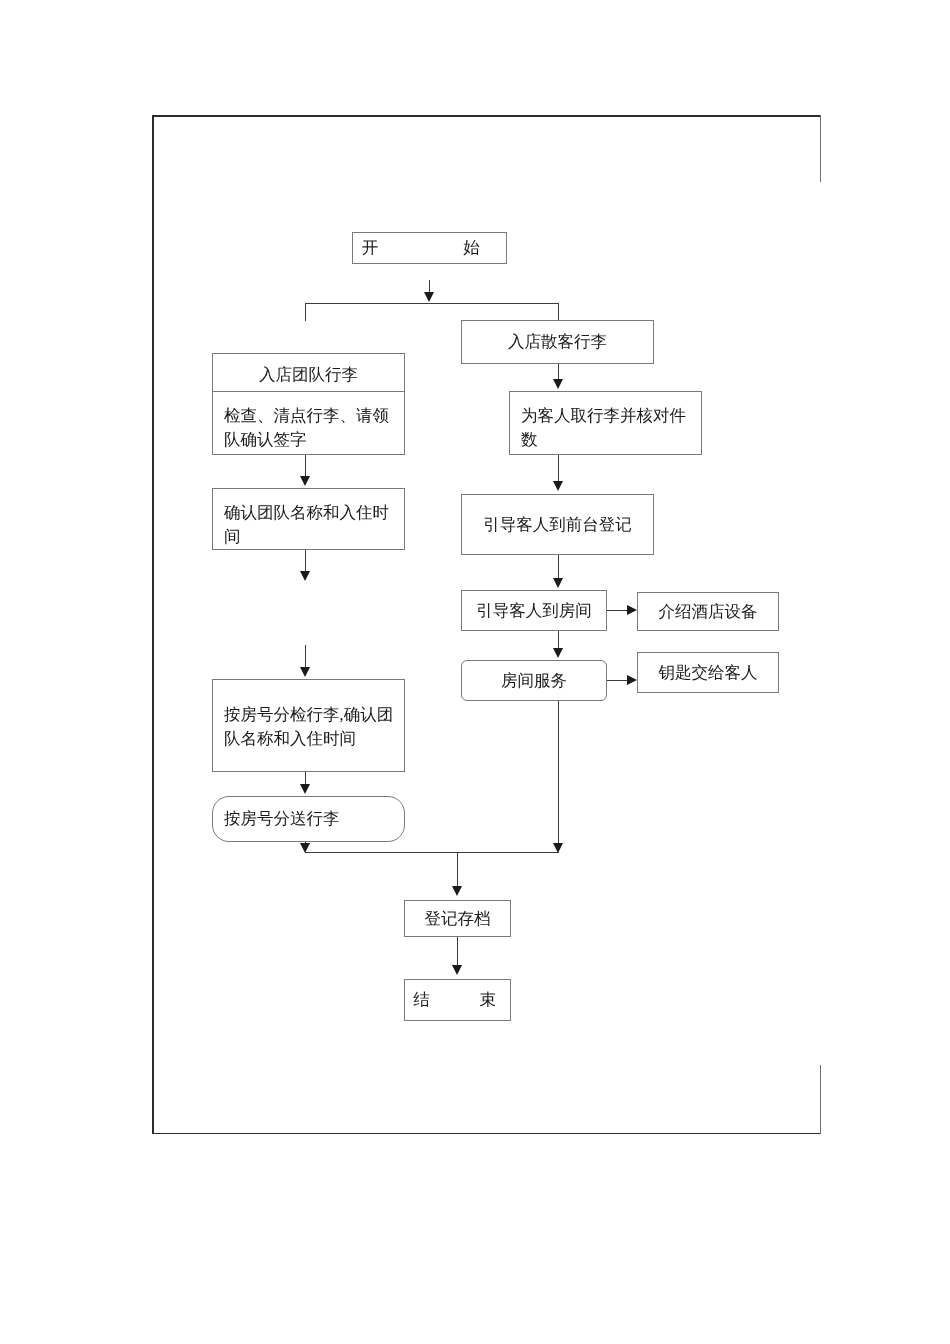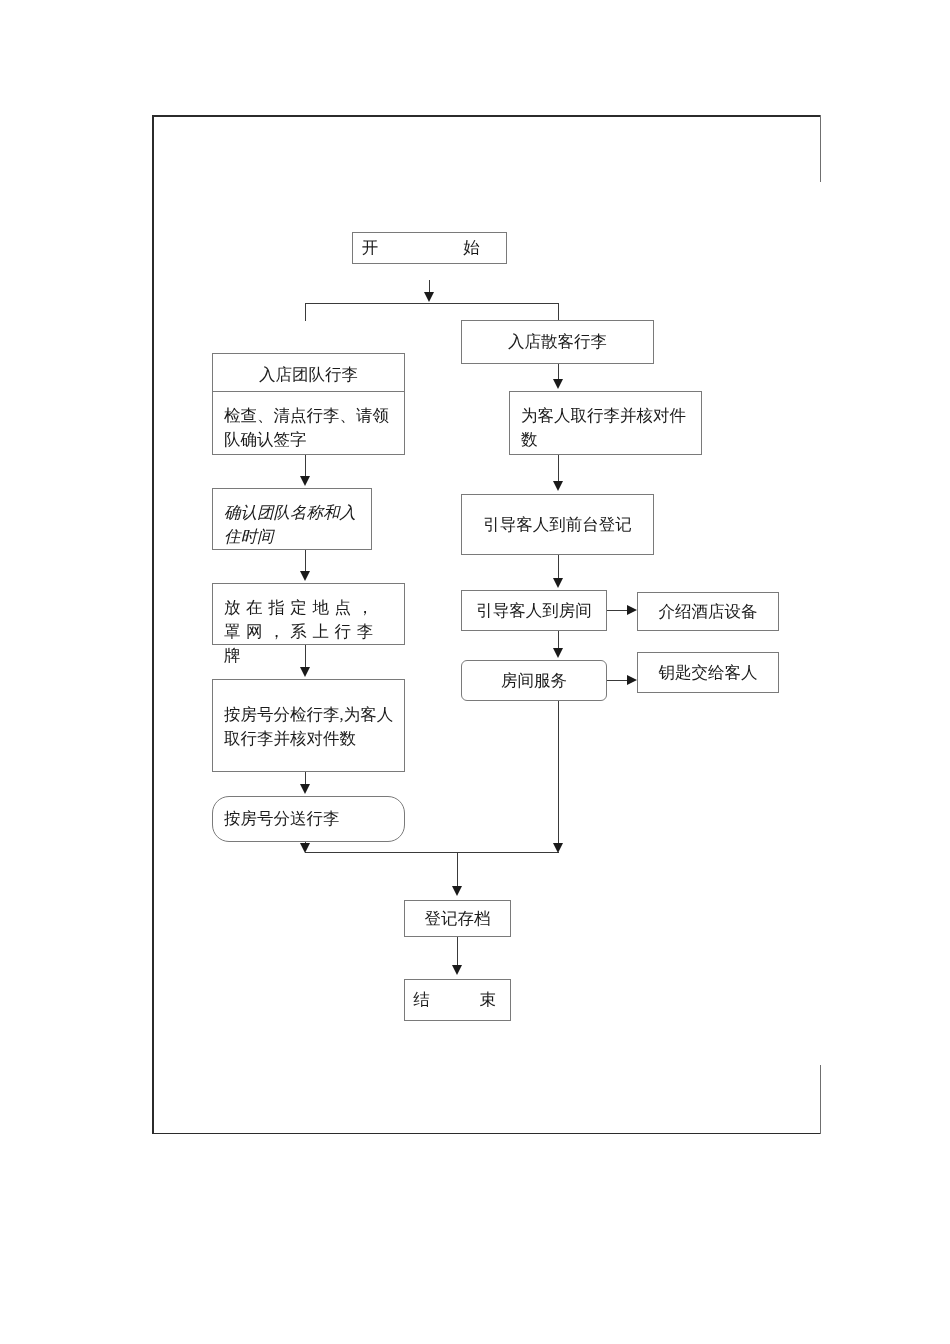--- a/index.html
+++ b/index.html
@@ -122,36 +122,33 @@
   <div class="vline" style="left:305px; top:364px; height:17px;"></div>
   <div class="arrow-down" style="left:300px; top:379px;"></div>
 
   <div class="node left pad-top" style="left:212px; top:391px; width:193px; height:64px;">
     <span class="txt">检查、清点行李、请领队确认签字</span>
   </div>
 
   <div class="vline" style="left:305px; top:455px; height:23px;"></div>
   <div class="arrow-down" style="left:300px; top:476px;"></div>
 
-  <div class="node left pad-top" style="left:212px; top:488px; width:160px; height:62px;font-style:italic;">
+  <div class="node left pad-top" style="left:212px; top:488px; width:193px; height:62px;">
     <span class="txt">确认团队名称和入住时间</span>
   </div>
 
   <div class="vline" style="left:305px; top:550px; height:23px;"></div>
   <div class="arrow-down" style="left:300px; top:571px;"></div>
 
-  <div class="node left pad-top" style="left:212px; top:583px; width:193px; height:62px;">
-    <span class="txt spaced">放在指定地点，罩网，系上行李牌</span>
-  </div>
 
   <div class="vline" style="left:305px; top:645px; height:24px;"></div>
   <div class="arrow-down" style="left:300px; top:667px;"></div>
 
   <div class="node left pad-top" style="left:212px; top:679px; width:193px; height:93px; padding-top:23px;">
-    <span class="txt">按房号分检行李,为客人取行李并核对件数</span>
+    <span class="txt">按房号分检行李,确认团队名称和入住时间</span>
   </div>
 
   <div class="vline" style="left:305px; top:772px; height:14px;"></div>
   <div class="arrow-down" style="left:300px; top:784px;"></div>
 
   <div class="node left" style="left:212px; top:796px; width:193px; height:46px;border-radius:17px;">
     <span class="txt">按房号分送行李</span>
   </div>
 
   <div class="vline" style="left:305px; top:842px; height:4px;"></div>

